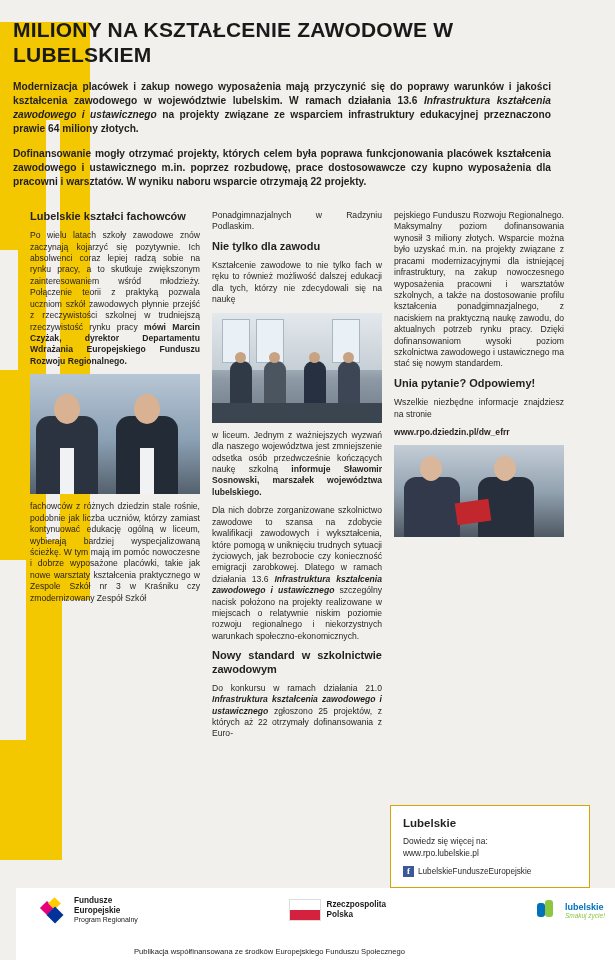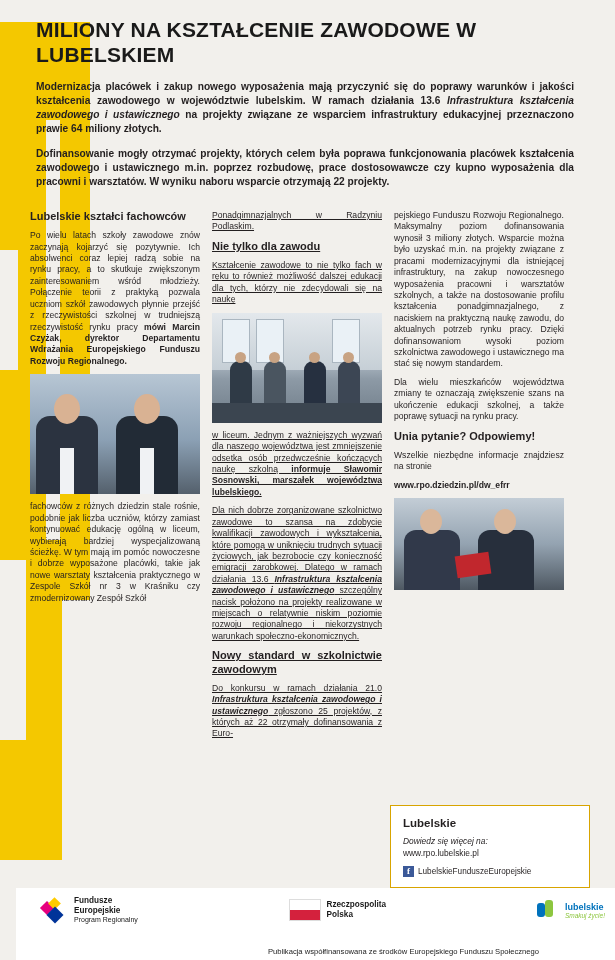--- a/index.html
+++ b/index.html
@@ -24,21 +24,21 @@
     background: #f4c800;
     z-index: 0;
   }
   .ribbon-cut {
     position: absolute;
     background: #f2f0ec;
     z-index: 1;
   }
   .content {
     position: absolute;
-    left: 36px; top: 18px;
+    left: 13px; top: 18px;
     width: 560px;
     z-index: 3;
   }
   h1.title {
     font-size: 21px;
     line-height: 1.18;
     font-weight: bold;
     letter-spacing: 0.2px;
     margin: 0 0 12px 0;
     color: #1a1a1a;
@@ -61,21 +61,21 @@
     z-index: 3;
   }
   .col {
     float: left;
     width: 170px;
     font-size: 8.6px;
     line-height: 1.33;
     text-align: justify;
   }
   .col.c1 { margin-right: 12px; }
-  .col.c2 { margin-right: 12px; text-decoration: underline; }
+  .col.c2 { margin-right: 12px; }
   .col p { margin: 0 0 7px 0; }
   .col h2 {
     font-size: 11px;
     line-height: 1.2;
     font-weight: bold;
     margin: 0 0 7px 0;
   }
   .col h2.sub { margin-top: 4px; }
   .b { font-weight: bold; }
   .bi { font-weight: bold; font-style: italic; }
@@ -117,21 +117,21 @@
   .sig-box {
     position: absolute;
     right: 25px; bottom: 72px;
     width: 176px;
     border: 1px solid #d8a400;
     background: #ffffff;
     padding: 10px 10px 10px 12px;
     z-index: 4;
   }
   .sig-box .t1 { font-size: 11.5px; font-weight: bold; line-height: 1.25; margin-bottom: 6px; }
-  .sig-box .t2 { font-size: 8.4px; line-height: 1.4; font-style: italic; }
+  .sig-box .t2 { font-size: 8.4px; line-height: 1.4; }
   .sig-box .t3 { font-size: 8.4px; line-height: 1.4; margin-bottom: 6px; }
   .sig-box .fb { font-size: 8.2px; display:flex; align-items:center; gap:4px; }
   .fb-icon {
     width: 11px; height: 11px; background:#3b5998; color:#fff;
     font-weight:bold; font-size:9px; line-height:11px; text-align:center;
     font-family:"Liberation Serif", serif;
   }
   
   .footer {
     position: absolute;
@@ -158,21 +158,21 @@
   .fe-mark { width: 26px; height: 22px; position:relative; }
   .fe-mark .s1 { position:absolute; left:0; top:4px; width:10px; height:10px; background:#e6007e; transform:rotate(45deg);}
   .fe-mark .s2 { position:absolute; left:8px; top:0; width:9px; height:9px; background:#ffcc00; transform:rotate(45deg);}
   .fe-mark .s3 { position:absolute; left:7px; top:10px; width:12px; height:12px; background:#003399; transform:rotate(45deg);}
   .lub-mark { width: 22px; height: 20px; position:relative; }
   .lub-mark .b1 { position:absolute; left:0; top:3px; width:8px; height:14px; background:#0072bc; border-radius:3px;}
   .lub-mark .b2 { position:absolute; left:8px; top:0; width:8px; height:17px; background:#8dc63f; border-radius:3px;}
   .lub-txt .l1 { color:#0072bc; font-size:9px; font-weight:bold; }
   .lub-txt .l2 { color:#8dc63f; font-size:6.5px; font-style:italic; }
   .caption {
-    position:absolute; left:0; bottom:4px; width:539px; text-align:right;
+    position:absolute; left:0; bottom:4px; width:539px; text-align:center;
     font-size: 7.6px; color:#222; z-index:6;
   }
   .clearfix::after { content:""; display:block; clear:both; }
 </style>
 </head>
 <body>
 
 <div class="page">
 
   <div class="ribbon"></div>
@@ -241,21 +241,20 @@
         <span>Dla nich dobrze zorganizowane szkolnictwo zawodowe to szansa na zdobycie kwalifikacji zawodowych i wykształcenia, które pomogą w uniknięciu trudnych sytuacji życiowych, jak bezrobocie czy konieczność emigracji zarobkowej. Dlatego w ramach działania 13.6 </span><span class="bi">Infrastruktura kształcenia zawodowego i ustawicznego</span><span> szczególny nacisk położono na projekty realizowane w miejscach o relatywnie niskim poziomie rozwoju regionalnego i niekorzystnych warunkach społeczno-ekonomicznych.</span>
       </p>
       <h2>Nowy standard w szkolnictwie zawodowym</h2>
       <p>
         <span>Do konkursu w ramach działania 21.0 </span><span class="bi">Infrastruktura kształcenia zawodowego i ustawicznego</span><span> zgłoszono 25 projektów, z których aż 22 otrzymały dofinansowania z Euro-</span>
       </p>
     </div>
 
     <div class="col c3">
       <p>pejskiego Funduszu Rozwoju Regionalnego. Maksymalny poziom dofinansowania wynosił 3 miliony złotych. Wsparcie można było uzyskać m.in. na projekty związane z pracami modernizacyjnymi dla istniejącej infrastruktury, na zakup nowoczesnego wyposażenia pracowni i warsztatów szkolnych, a także na dostosowanie profilu kształcenia ponadgimnazjalnego, z naciskiem na praktyczną naukę zawodu, do aktualnych potrzeb rynku pracy. Dzięki dofinansowaniom wysoki poziom szkolnictwa zawodowego i ustawicznego ma stać się nowym standardem.</p>
-      <p>Dla wielu mieszkańców województwa zmiany te oznaczają zwiększenie szans na ukończenie edukacji szkolnej, a także poprawę sytuacji na rynku pracy.</p>
       <h2>Unia pytanie? Odpowiemy!</h2>
       <p>Wszelkie niezbędne informacje znajdziesz na stronie</p>
       <p class="b">www.rpo.dziedzin.pl/dw_efrr</p>
 
       <div class="photo photo-red">
         <div class="suit" style="left:10px;"></div>
         <div class="face" style="left:26px;bottom:56px;"></div>
         <div class="suit" style="left:84px;background:#272f3c;"></div>
         <div class="face" style="left:100px;bottom:56px;"></div>
         <div class="folder"></div>

